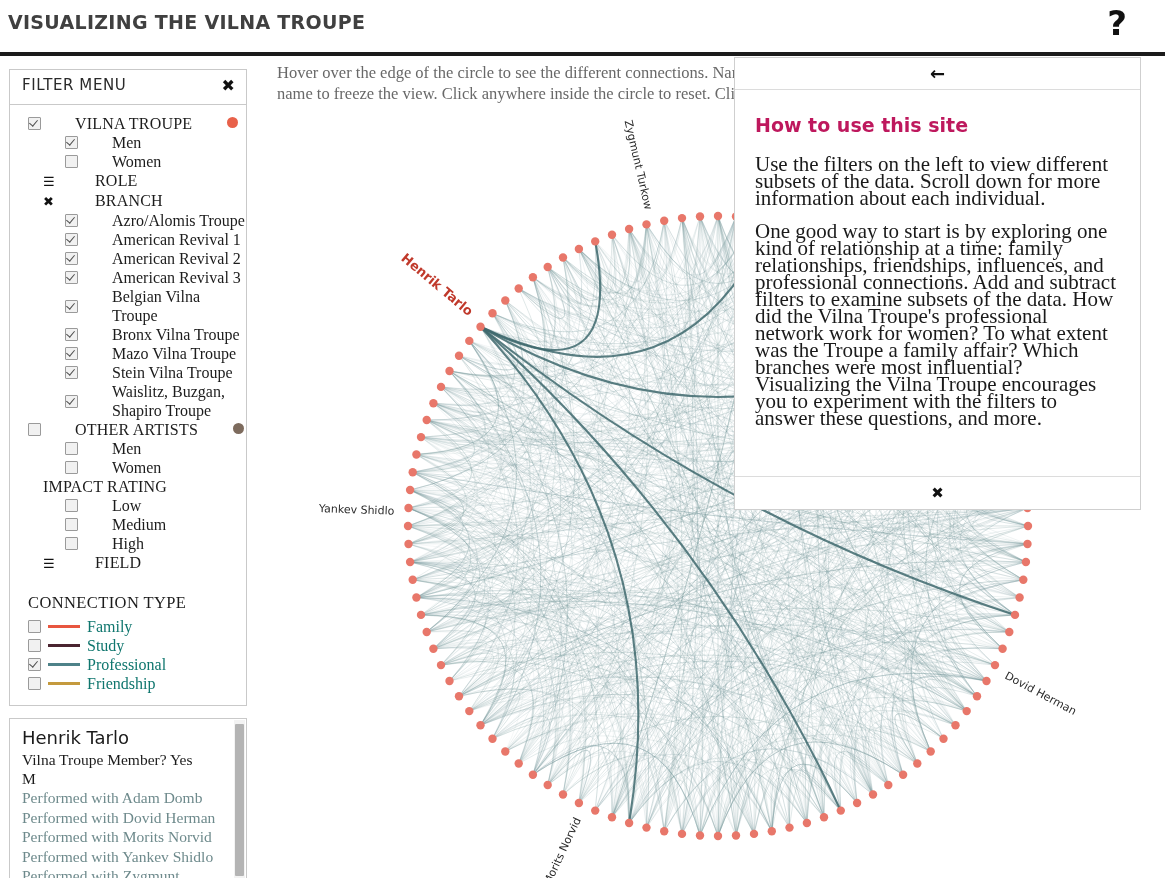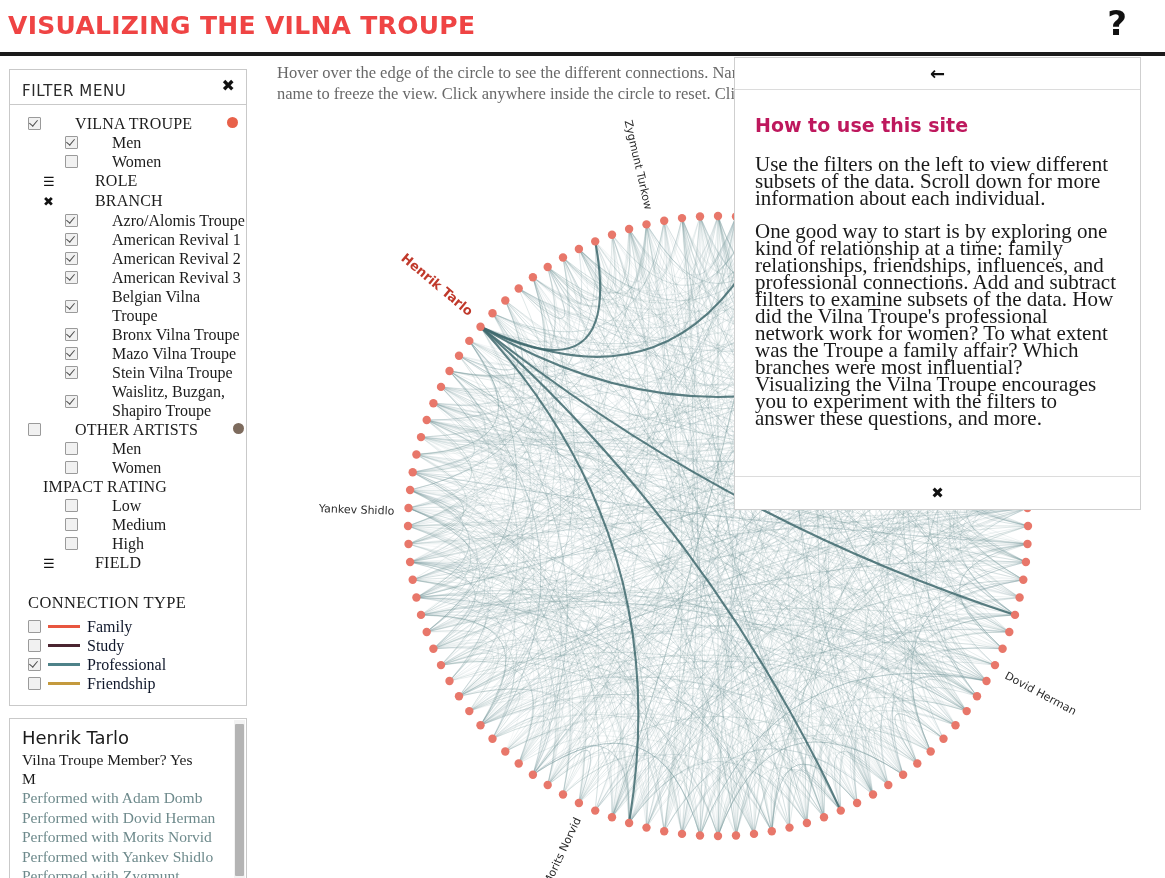--- a/index.html
+++ b/index.html
@@ -23,23 +23,23 @@
     width: 1165px;
     height: 52px;
     box-sizing: border-box;
   }
   #app-title {
     position: absolute;
     left: 8px;
     top: 11px;
     font-family: "DejaVu Sans", sans-serif;
     font-weight: bold;
-    font-size: 25px;
+    font-size: 19px;
     letter-spacing: 0.3px;
-    color: #ef4444;
+    color: #404040;
     white-space: nowrap;
   }
   #help-icon {
     position: absolute;
     right: 38px;
     top: 6px;
     font-family: "DejaVu Sans", sans-serif;
     font-weight: bold;
     font-size: 34px;
     line-height: 34px;
@@ -80,21 +80,21 @@
     border: 1px solid #c9c9c9;
   }
   #filter-menu-header {
     position: relative;
     height: 34px;
     border-bottom: 1px solid #c9c9c9;
   }
   #filter-menu-title {
     position: absolute;
     left: 12px;
-    top: 12px;
+    top: 6px;
     font-family: "DejaVu Sans", sans-serif;
     font-size: 15px;
     letter-spacing: 0.6px;
     color: #2a2a2a;
   }
   #filter-menu-close {
     position: absolute;
     right: 11px;
     top: 6px;
     font-family: "DejaVu Sans", sans-serif;
@@ -191,21 +191,21 @@
   .swatch {
     display: inline-block;
     width: 32px;
     height: 2.5px;
     margin: 0 7px 0 2px;
     flex: 0 0 auto;
   }
   .conn-label {
     font-family: "Liberation Serif", serif;
     font-size: 16px;
-    color: #0f172a;
+    color: #0f766e;
   }
 
   
   #info-card {
     position: absolute;
     left: 9px;
     top: 718px;
     width: 238px;
     height: 160px;
     box-sizing: border-box;

